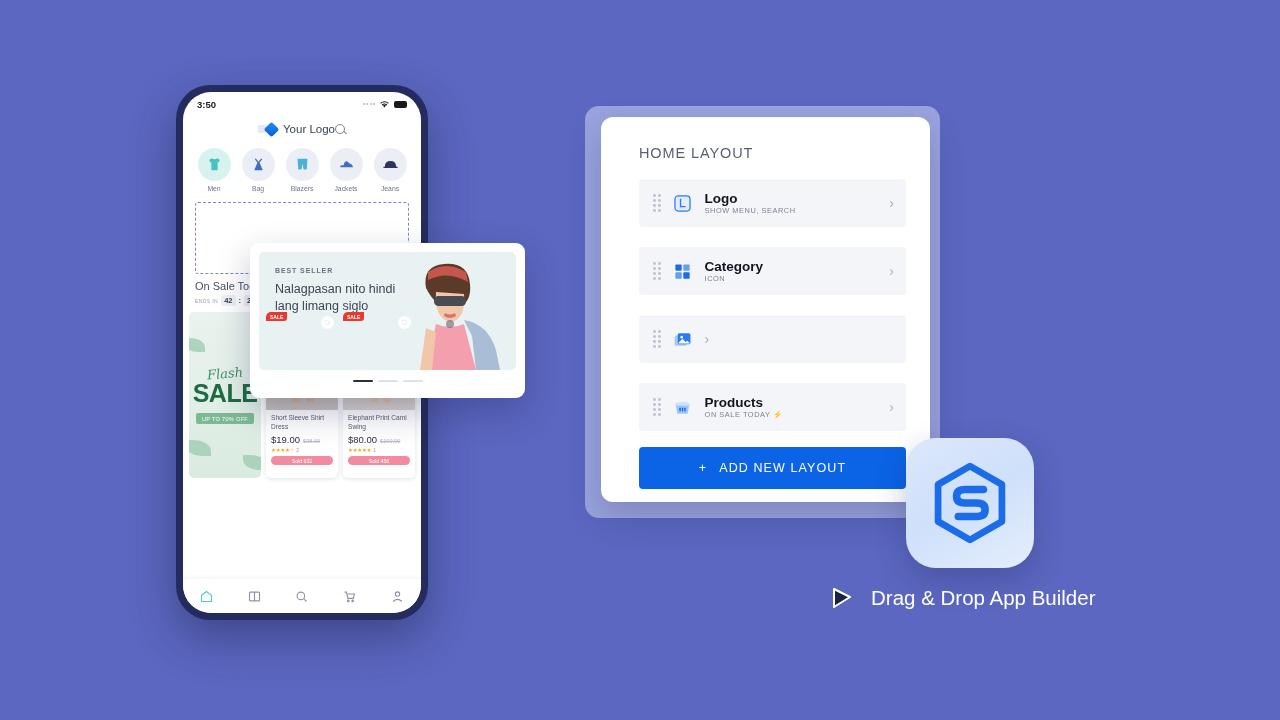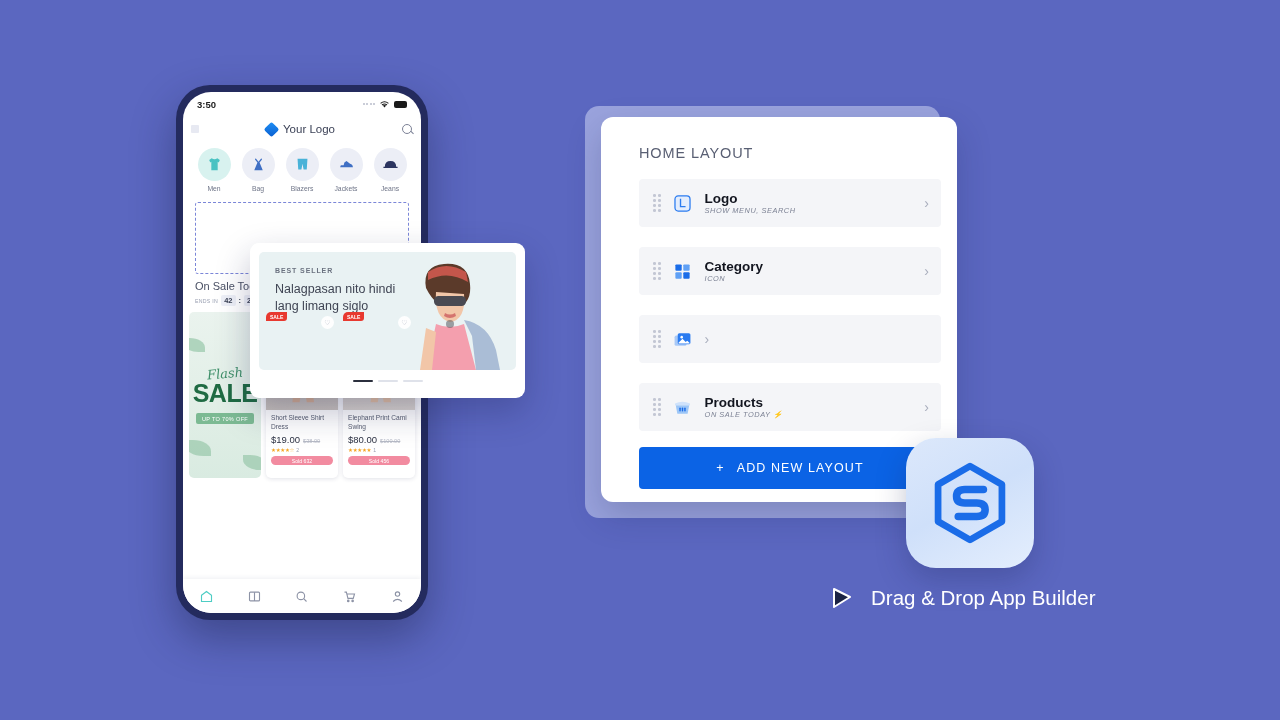--- a/index.html
+++ b/index.html
@@ -31,21 +31,21 @@
     justify-content:space-between; padding:0 14px 0 14px;
     font-size:9.5px; font-weight:bold; color:#222;
   }
   .sb-right{ display:flex; align-items:center; gap:4px; }
   .sig-dots{ display:flex; gap:1.5px; align-items:flex-end; }
   .sig-dots i{ width:2px; height:2px; background:#b9bccb; border-radius:50%; display:block;}
   .batt{ width:13px; height:7px; background:#1a1a1a; border-radius:2px; }
 
   .app-header{
     height:26px; display:flex; align-items:center; padding:0 8px;
-    justify-content:space-between;
+    justify-content:center;
   }
   .hdr-menu{ width:8px; height:8px; background:#e7e9f2; border-radius:1px;}
   .hdr-title{ display:flex; align-items:center; gap:6px; font-size:11.5px; color:#3c4257;}
   .diamond{
     width:11px; height:11px; background:linear-gradient(135deg,#1f8ff5,#0a5fd0);
     transform:rotate(45deg); border-radius:2px; display:block;
   }
   .hdr-search{ width:11px; height:11px; position:relative; }
   .hdr-search:before{
     content:""; position:absolute; width:8px;height:8px;border:1.3px solid #7c8196;
@@ -121,39 +121,39 @@
   }
   .navi{ width:15px; height:15px; color:#8d93a6; }
   .navi.active{ color:#4ecdc4; }
 
   
   #builder-backing{
     position:absolute; left:585px; top:106px; width:355px; height:412px;
     background:#9aa3dd; border-radius:14px;
   }
   #builder-card{
-    position:absolute; left:601px; top:117px; width:356px; height:385px;
+    position:absolute; left:601px; top:117px; width:329px; height:385px;
     background:#fff; border-radius:12px;
     box-shadow:0 14px 34px rgba(25,30,80,.22);
-    padding:28px 16px 0 38px;
+    padding:28px 24px 0 38px;
   }
   .panel-title{ font-size:14.5px; color:#595f73; letter-spacing:.9px; }
   .layout-list{ margin-top:18px; display:flex; flex-direction:column; gap:20px; }
   .layout-row{
     background:#f4f5f8; border-radius:4px; height:48px;
     display:flex; align-items:center; padding:0 12px 0 14px; gap:12px;
   }
   .drag-handle{
     display:grid; grid-template-columns:repeat(2,2.6px); gap:2.4px; flex-shrink:0;
   }
   .drag-handle i{ width:2.6px;height:2.6px;background:#c3c7d4;border-radius:50%;display:block;}
   .row-icon{ width:20px;height:20px;flex-shrink:0;display:flex;align-items:center;justify-content:center;}
   .row-text{ flex:1; }
   .row-title{ font-size:13.5px; font-weight:bold; color:#12151f; line-height:1.15;}
-  .row-sub{ font-size:7.4px; color:#7c8294; letter-spacing:.55px; margin-top:0;font-style:italic;}
+  .row-sub{ font-size:7.4px; color:#7c8294; letter-spacing:.55px; margin-top:0;}
   .chev{ color:#a9aebd; font-size:14px; font-weight:300; }
 
   #add-layout-button{
     margin-top:16px; height:42px; width:100%;
     background:#0b63e5; color:#fff; border:none; border-radius:4px;
     font-size:12.5px; letter-spacing:1.1px; cursor:pointer;
     display:flex; align-items:center; justify-content:center; gap:12px;
     font-family:"Liberation Sans", sans-serif;
   }
 

